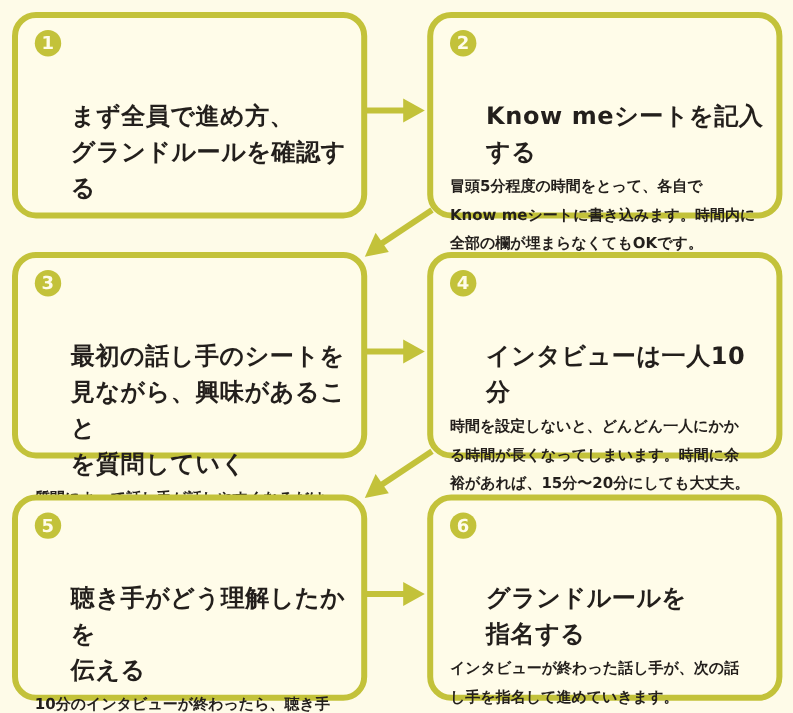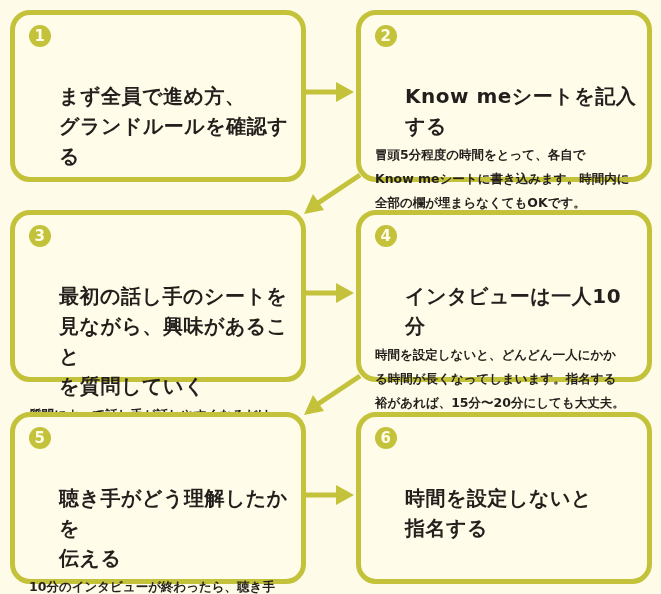--- a/index.html
+++ b/index.html
@@ -103,34 +103,36 @@
 でなく、「あなたに関心を持っています」と
 いうサインになります。</div>
 </div>
 
 <div class="box" style="left:356px; top:210px; width:296px; height:172px;">
   <div class="title">
     <span class="num">4</span>
     <span>インタビューは一人10分</span>
   </div>
   <div class="body">時間を設定しないと、どんどん一人にかか
-る時間が長くなってしまいます。指名する
+る時間が長くなってしまいます。時間に余
 裕があれば、15分〜20分にしても大丈夫。</div>
 </div>
 
 <div class="box" style="left:10px; top:412px; width:296px; height:172px;">
   <div class="title">
     <span class="num">5</span>
     <span>聴き手がどう理解したかを
 伝える</span>
   </div>
   <div class="body">10分のインタビューが終わったら、聴き手
 全員が話し手をどう理解したかを、簡潔に
 一言ずつ伝える。</div>
 </div>
 
 <div class="box" style="left:356px; top:412px; width:296px; height:172px;">
   <div class="title">
     <span class="num">6</span>
-    <span>時間を設定しないと
+    <span>グランドルールを
 指名する</span>
   </div>
+  <div class="body">インタビューが終わった話し手が、次の話
+し手を指名して進めていきます。</div>
 </div>
 
 </body></html>

